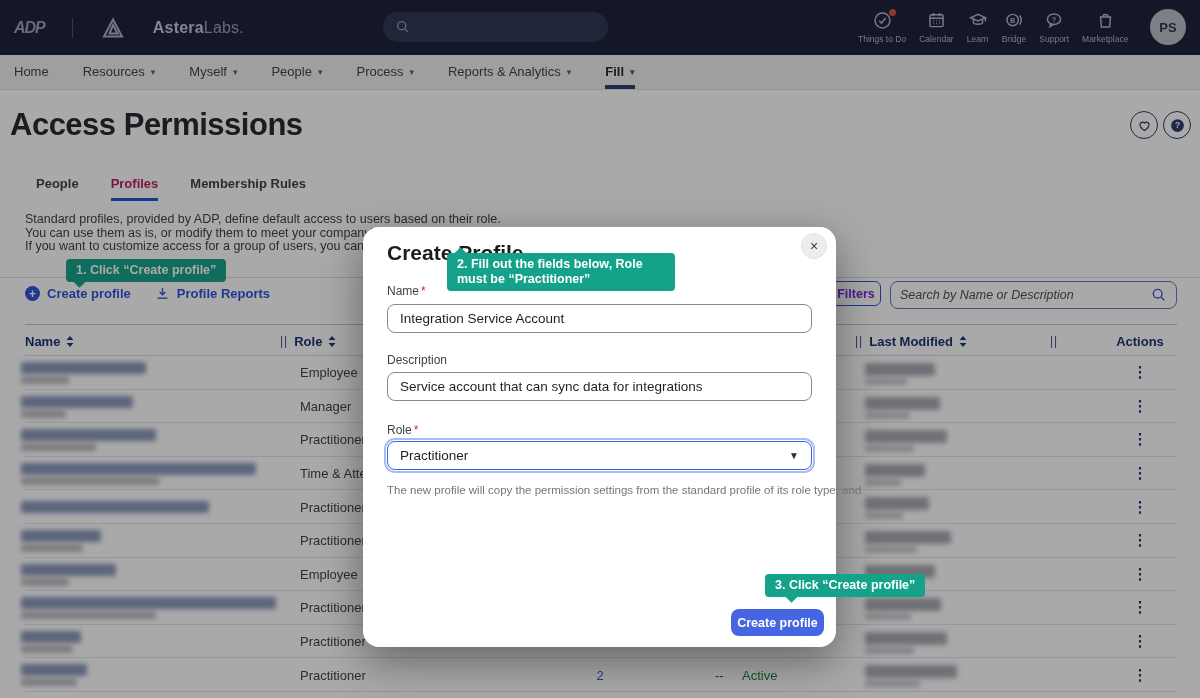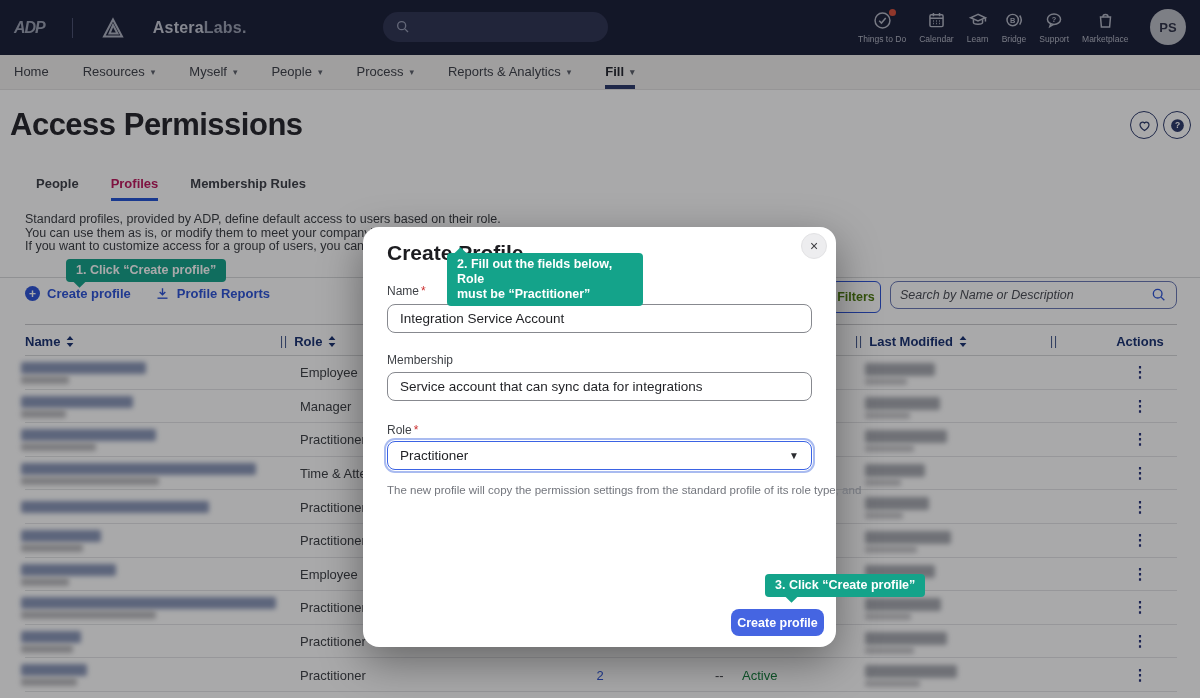--- a/index.html
+++ b/index.html
@@ -8,21 +8,21 @@
          font-family:"Liberation Sans",sans-serif;-webkit-font-smoothing:antialiased}
 
   
   .topbar{position:absolute;left:0;top:0;right:0;height:55px;background:#1a1f38;z-index:1}
   .brand-left{position:absolute;left:14px;top:0;height:55px;display:flex;align-items:center;gap:27px}
   .adp-logo{color:#9aa0b2;font-weight:800;font-style:italic;font-size:16px;letter-spacing:-1px}
   .logo-divider{width:1px;height:20px;background:#4a5070}
   .tri-icon{display:flex;align-items:center}
   .brand-name{font-size:16px;color:#c6cad6;letter-spacing:.2px}
   .brand-name b{font-weight:700}
-  .brand-name .light{color:#9aa0b2;font-weight:700}
+  .brand-name .light{color:#9aa0b2;font-weight:400}
   .topbar-search{position:absolute;left:383px;top:12px;width:225px;height:30px;border-radius:16px;
                  background:#2f3554;display:flex;align-items:center;padding-left:12px}
   .topbar-icons{position:absolute;left:858px;top:9px;display:flex;gap:13px}
   .tb-item{display:flex;flex-direction:column;align-items:center;color:#b4b8c6;font-size:8.5px;
            white-space:nowrap;position:relative;cursor:pointer}
   .tb-item .ic-wrap{height:23px;display:flex;align-items:center;position:relative}
   .tb-item .badge{position:absolute;right:-3px;top:0;width:7px;height:7px;border-radius:50%;background:#d9503c}
   .tb-item .tb-label{margin-top:2px}
   .avatar{position:absolute;right:14px;top:9px;width:36px;height:36px;border-radius:50%;background:#bcbfc7;
           color:#2e3248;font-weight:700;font-size:13px;display:flex;align-items:center;justify-content:center;cursor:pointer}
@@ -50,22 +50,22 @@
   .callout{background:#14a38a;color:#fff;font-weight:700;font-size:12.5px;border-radius:4px;
            padding:4px 10px;position:absolute;white-space:nowrap;line-height:15px}
   .callout .tail{position:absolute;width:9px;height:9px;background:#14a38a;transform:rotate(45deg)}
   .callout1{left:66px;top:169px}
   .callout1 .tail{left:9px;bottom:-4px}
 
   .actions-row{position:absolute;left:25px;top:196px;display:flex;gap:24px;align-items:center}
   .blue-link{display:flex;align-items:center;gap:7px;color:#2d54d8;font-size:13px;font-weight:600;cursor:pointer}
   .plus-circ{width:15px;height:15px;border-radius:50%;background:#2d54d8;color:#fff;display:flex;
              align-items:center;justify-content:center;font-size:12px;font-weight:700;line-height:0}
-  .filters-btn{position:absolute;left:831px;top:191px;width:50px;height:32px;border:1.5px solid #2d54d8;
-               border-radius:6px;color:#4d7c0f;font-size:12.5px;font-weight:600;background:#fff;
+  .filters-btn{position:absolute;left:831px;top:191px;width:50px;height:25px;border:1.5px solid #2d54d8;
+               border-radius:6px;color:#6d28d9;font-size:12.5px;font-weight:600;background:#fff;
                display:flex;align-items:center;justify-content:center;cursor:pointer}
   .search-box{position:absolute;left:890px;top:191px;width:287px;height:28px;border:1.5px solid #6a79b5;
               border-radius:8px;display:flex;align-items:center;padding:0 9px;background:#fff}
   .search-box .ph{font-style:italic;font-size:12.5px;color:#4a4d55;flex:1}
 
   
   .table{position:absolute;left:25px;top:234px;width:1152px}
   .thead{position:relative;height:32px;border-top:1px solid #c9cacd;border-bottom:1px solid #d6d7d9}
   .th{position:absolute;top:0;height:32px;display:flex;align-items:center;gap:6px;
       font-size:13px;font-weight:700;color:#1a3272}
@@ -87,21 +87,21 @@
             font-size:15px;color:#27337a;font-weight:700;cursor:pointer;letter-spacing:0}
 
   
   .overlay{position:absolute;inset:0;background:rgba(8,9,12,.35);z-index:50}
   .modal{position:absolute;left:363px;top:227px;width:473px;height:420px;background:#fff;border-radius:16px;
          z-index:60;box-shadow:0 14px 44px rgba(0,0,0,.4)}
   .modal-title{position:absolute;left:24px;top:14px;font-size:21px;font-weight:800;color:#1c1c20}
   .modal-close{position:absolute;right:9px;top:6px;width:26px;height:26px;border-radius:50%;background:#ededef;
                border:1px solid #e2e2e4;color:#3c3c40;font-size:14px;display:flex;align-items:center;
                justify-content:center;cursor:pointer;line-height:0}
-  .callout2{left:84px;top:26px;white-space:normal;width:196px;z-index:2}
+  .callout2{left:84px;top:26px;white-space:normal;width:228px;z-index:2}
   .callout2 .tail{left:9px;top:-4px}
   .field-label{position:absolute;left:24px;font-size:12px;color:#3f4247;font-weight:500}
   .req{color:#cc2f2f;margin-left:2px}
   .t-input{position:absolute;left:24px;width:425px;height:29px;border:1px solid #87898f;border-radius:8px;
            background:#fff;font-size:13.5px;color:#1f2024;padding:0 12px;display:flex;align-items:center;
            font-family:"Liberation Sans",sans-serif}
   .t-select{border:1.5px solid #3b63e4;box-shadow:0 0 0 1px #fff,0 0 0 3px #a9bbf0;cursor:pointer}
   .sel-caret{margin-left:auto;font-size:10px;color:#2b2c30}
   .helper{position:absolute;left:24px;font-size:11.5px;color:#73767d;line-height:15.5px}
   .helper div{white-space:nowrap}
@@ -418,21 +418,21 @@
       <span class="tail"></span>
     </div>
 
     <div class="field-label" style="top:57px">
       <span>Name</span><span class="req">*</span>
     </div>
     <div class="t-input" style="top:77px">
       <span>Integration Service Account</span>
     </div>
 
-    <div class="field-label" style="top:126px">Membership</div>
+    <div class="field-label" style="top:126px">Description</div>
     <div class="t-input" style="top:145px">
       <span>Service account that can sync data for integrations</span>
     </div>
 
     <div class="field-label" style="top:196px">
       <span>Role</span><span class="req">*</span>
     </div>
     <div class="t-input t-select" style="top:214px">
       <span>Practitioner</span>
       <span class="sel-caret">▼</span>

